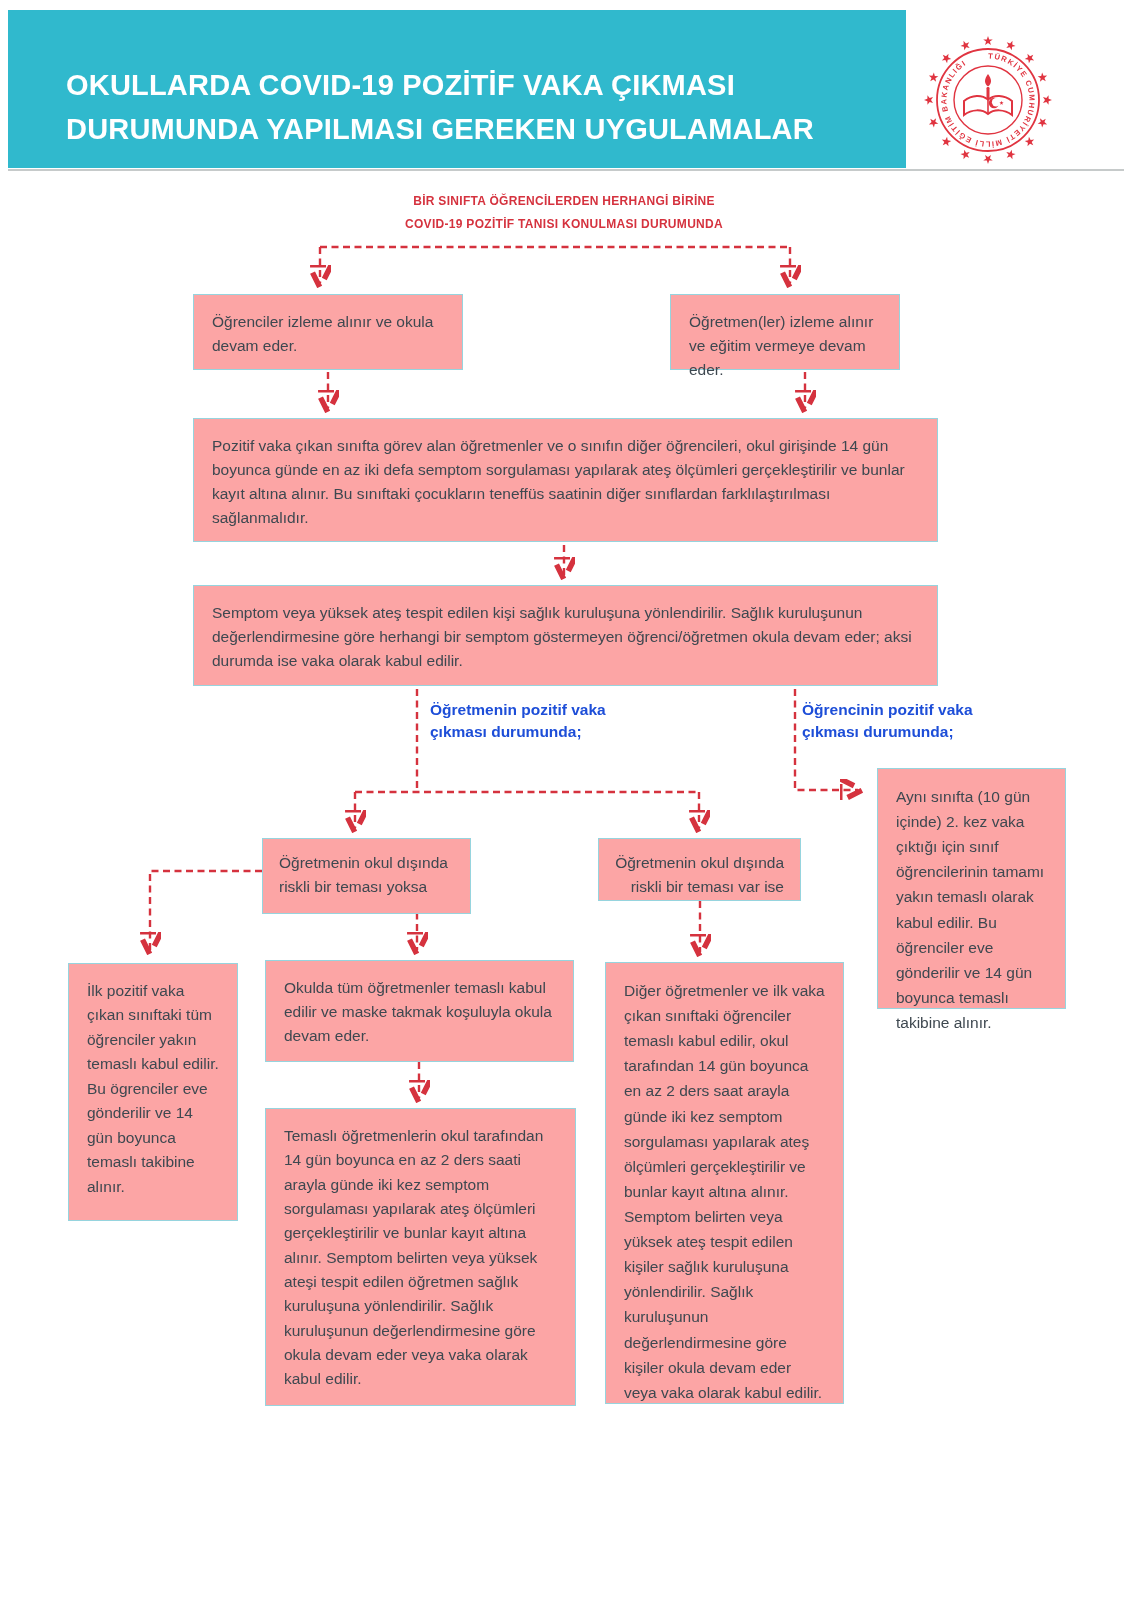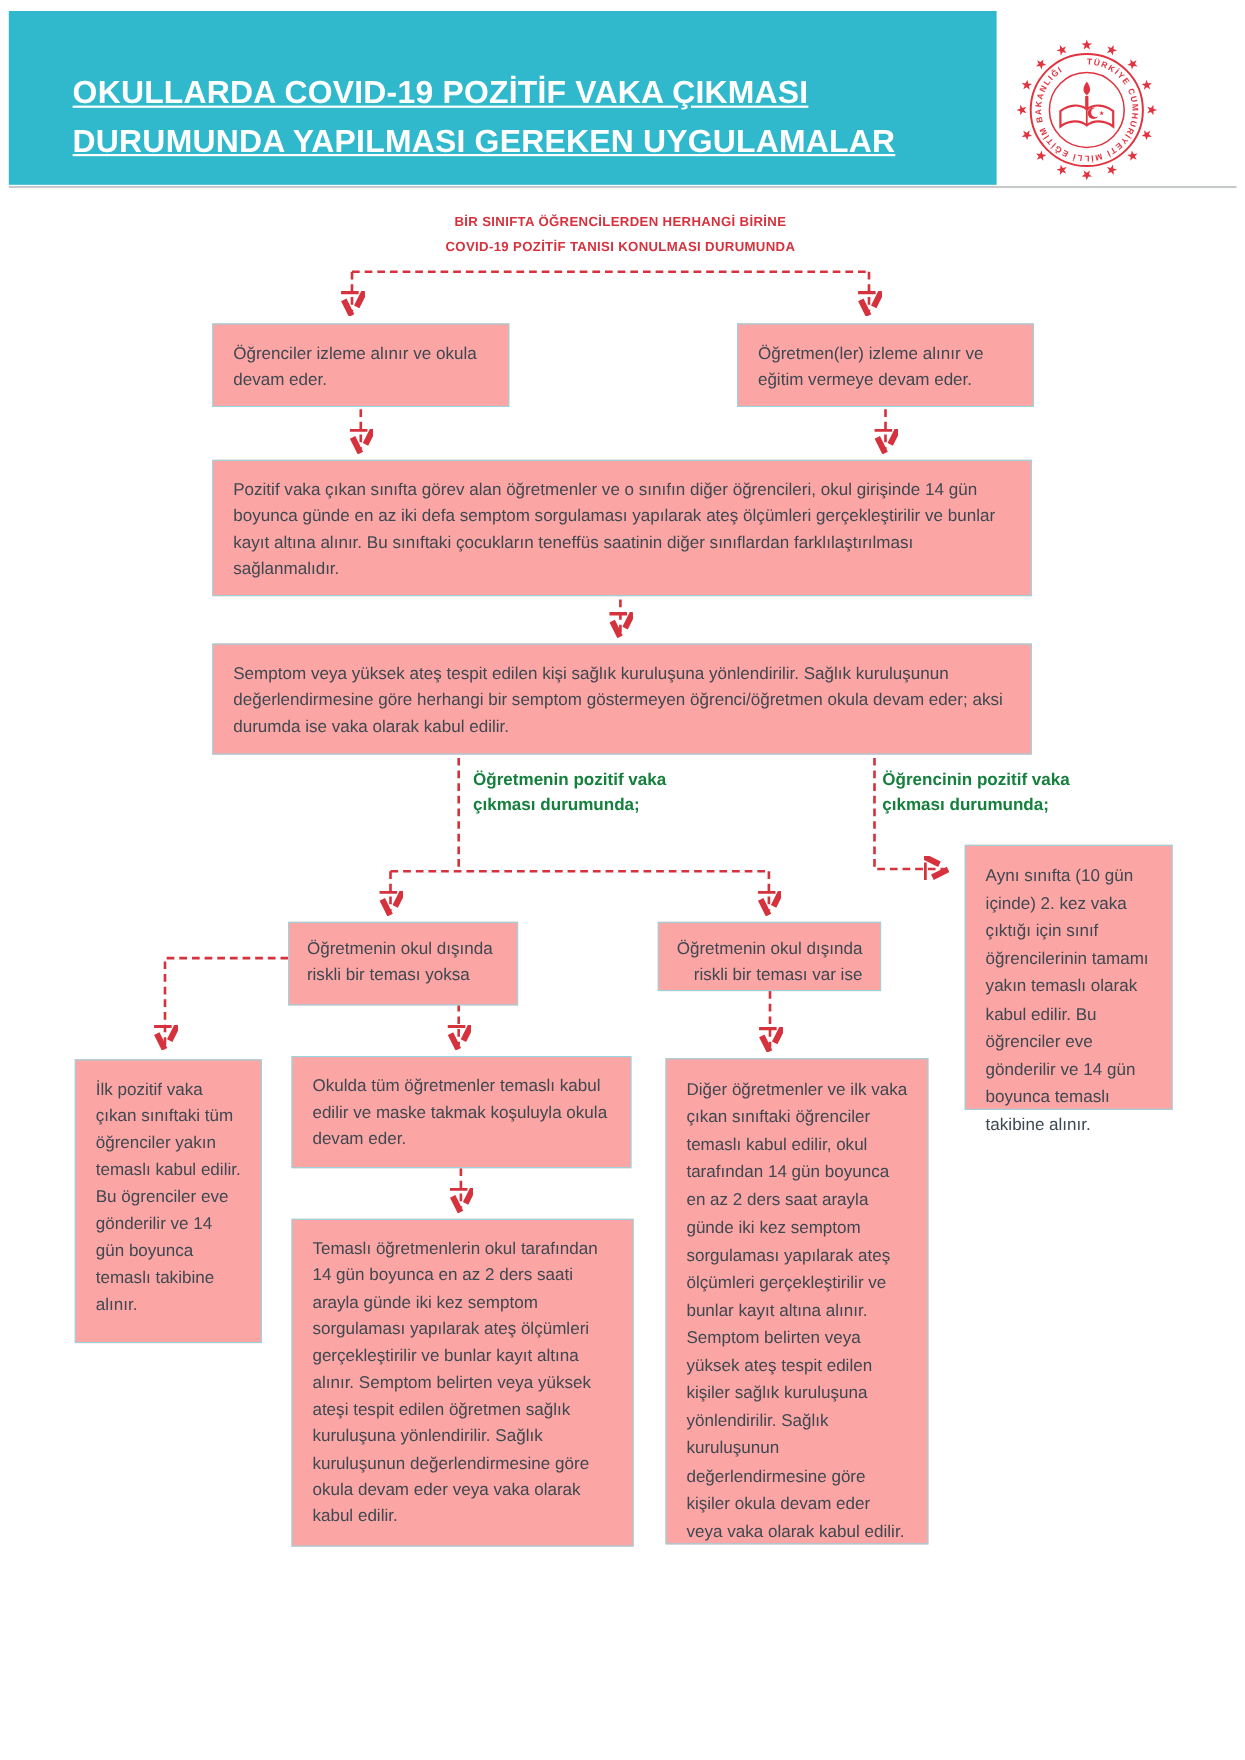--- a/index.html
+++ b/index.html
@@ -3,31 +3,31 @@
 <meta charset="utf-8">
 <style>
   html,body{margin:0;padding:0;background:#ffffff;}
   #page{
     position:relative;width:1132px;height:1600px;background:#ffffff;
     font-family:"Liberation Sans",sans-serif;overflow:hidden;
   }
   
   .header-band{position:absolute;left:8px;top:10px;width:898px;height:158px;background:#30b9cd;}
   .header-title{position:absolute;left:58px;top:53px;color:#ffffff;font-weight:bold;
-    font-size:29px;line-height:44px;letter-spacing:0.2px;white-space:nowrap;text-decoration:underline;}
+    font-size:29px;line-height:44px;letter-spacing:0.2px;white-space:nowrap;}
   .header-underline{position:absolute;left:8px;top:169px;width:1116px;height:2px;background:#c6caca;}
   .logo-wrap{position:absolute;left:918px;top:30px;width:140px;height:140px;}
   
   .intro{position:absolute;left:193px;top:190px;width:742px;text-align:center;
     color:#d5323e;font-weight:bold;font-size:12px;line-height:23px;letter-spacing:0.3px;}
   
   .node{position:absolute;background:#fca5a5;border:1.6px solid #96d4de;color:#3e4850;
     font-size:15.5px;line-height:1.55;padding:15px 18px;box-sizing:border-box;}
   .node.small{padding:12px 16px;}
-  .branch-label{position:absolute;color:#15803d;font-weight:bold;font-size:15.5px;
+  .branch-label{position:absolute;color:#1d4ed8;font-weight:bold;font-size:15.5px;
     line-height:22px;width:218px;}
   
   .connectors{position:absolute;left:0;top:0;width:1132px;height:1600px;pointer-events:none;}
   .connectors path{fill:none;stroke:#d5323e;stroke-width:2.4;stroke-dasharray:7 4.5;}
 </style>
 </head>
 <body>
 
 <div id="page">
 
@@ -105,21 +105,21 @@
     <path d="M355 792 L355 828" marker-end="url(#arr)"></path>
     <path d="M699 792 L699 828" marker-end="url(#arr)"></path>
     <path d="M262 871 L150 871 L150 950" marker-end="url(#arr)"></path>
     <path d="M417 901 L417 950" marker-end="url(#arr)"></path>
     <path d="M700 901 L700 952" marker-end="url(#arr)"></path>
     <path d="M419 1062 L419 1098" marker-end="url(#arr)"></path>
   </svg>
 
   <div class="node" style="left:193px;top:294px;width:270px;height:76px;">Öğrenciler izleme alınır ve okula devam eder.</div>
 
-  <div class="node" style="left:670px;top:294px;width:270px;height:76px;">Öğretmen(ler) izleme alınır ve eğitim vermeye devam eder.</div>
+  <div class="node" style="left:670px;top:294px;width:230px;height:76px;">Öğretmen(ler) izleme alınır ve eğitim vermeye devam eder.</div>
 
   <div class="node" style="left:193px;top:418px;width:745px;height:124px;">Pozitif vaka çıkan sınıfta görev alan öğretmenler ve o sınıfın diğer öğrencileri, okul girişinde 14 gün boyunca günde en az iki defa semptom sorgulaması yapılarak ateş ölçümleri gerçekleştirilir ve bunlar kayıt altına alınır. Bu sınıftaki çocukların teneffüs saatinin diğer sınıflardan farklılaştırılması sağlanmalıdır.</div>
 
   <div class="node" style="left:193px;top:585px;width:745px;height:101px;">Semptom veya yüksek ateş tespit edilen kişi sağlık kuruluşuna yönlendirilir. Sağlık kuruluşunun değerlendirmesine göre herhangi bir semptom göstermeyen öğrenci/öğretmen okula devam eder; aksi durumda ise vaka olarak kabul edilir.</div>
 
   <div class="branch-label" style="left:430px;top:699px;">Öğretmenin pozitif vaka çıkması durumunda;</div>
 
   <div class="branch-label" style="left:802px;top:699px;">Öğrencinin pozitif vaka çıkması durumunda;</div>
 
   <div class="node" style="left:877px;top:768px;width:189px;height:241px;line-height:1.62;">Aynı sınıfta (10 gün içinde) 2. kez vaka çıktığı için sınıf öğrencilerinin tamamı yakın temaslı olarak kabul edilir. Bu öğrenciler eve gönderilir ve 14 gün boyunca temaslı takibine alınır.</div>

